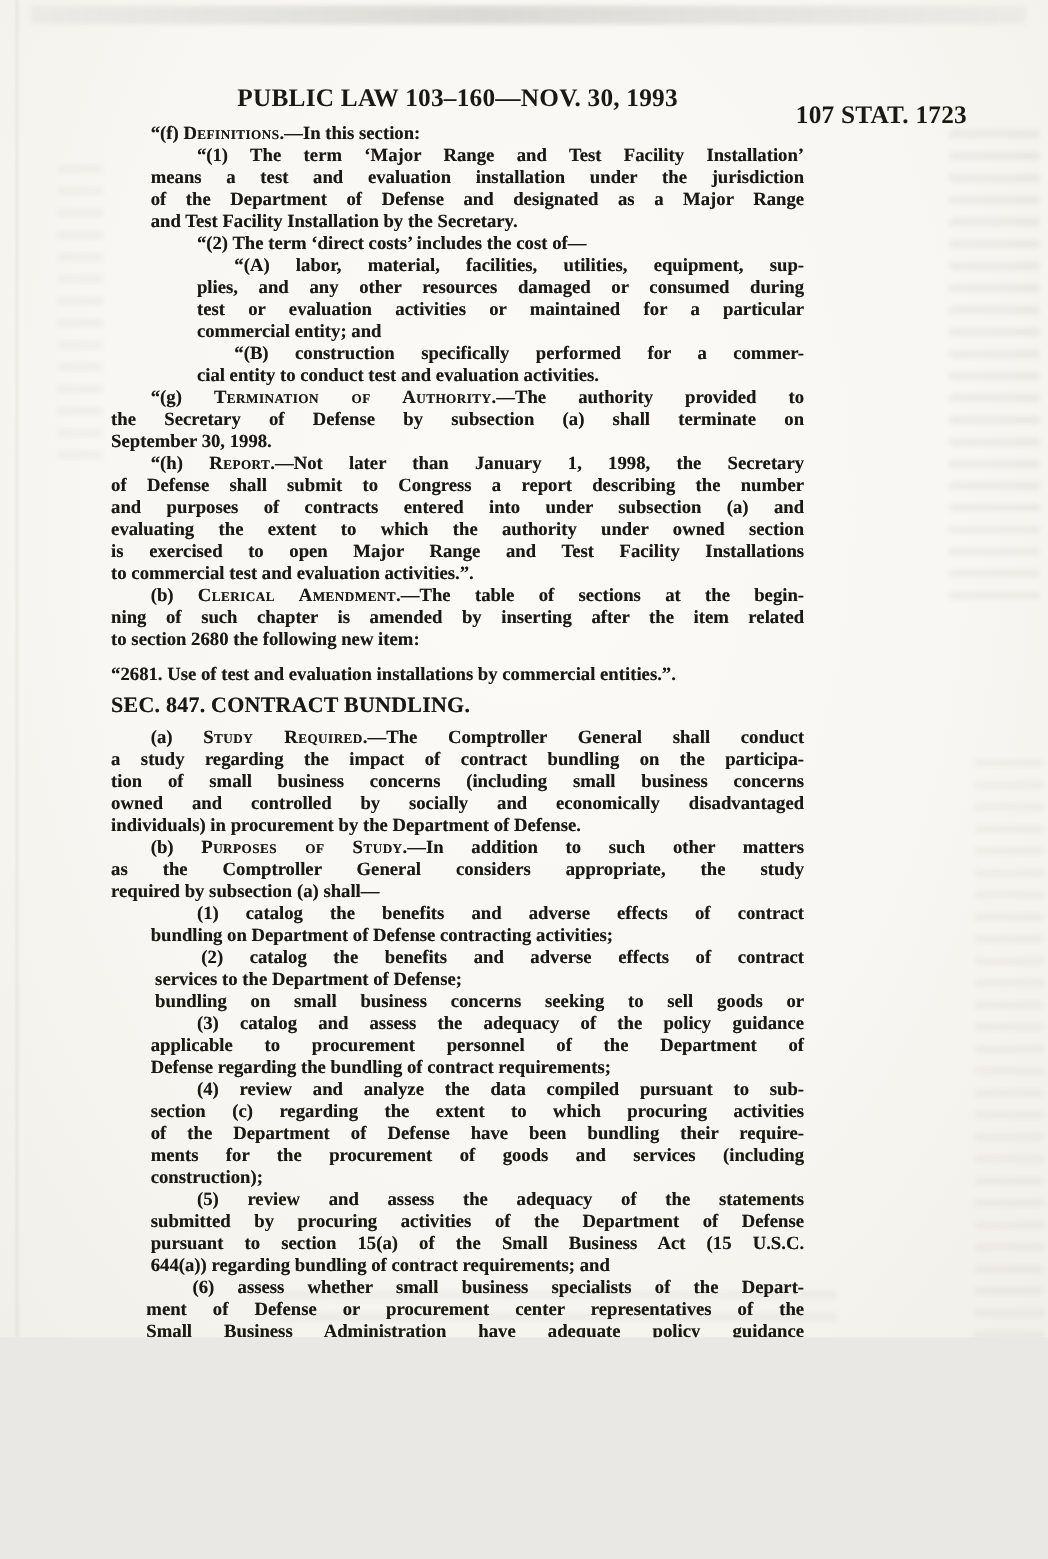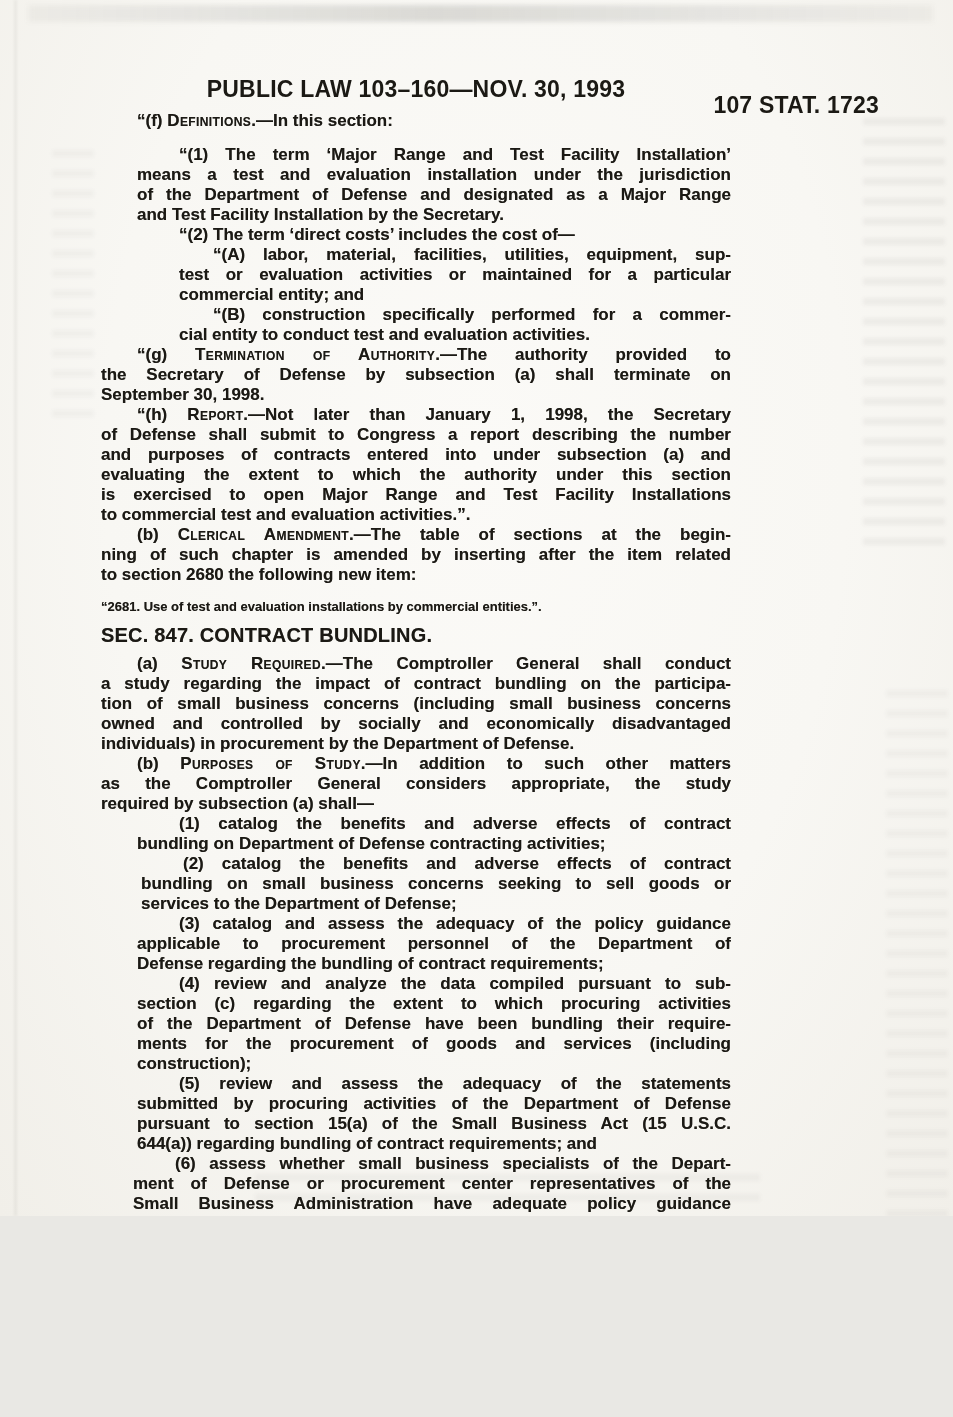--- a/index.html
+++ b/index.html
@@ -7,21 +7,21 @@
     --ink:#1b1914;
     --ghost:rgba(85,83,78,.10);
   }
   html,body{margin:0;padding:0;background:#e9e8e4;}
   .page{
     position:relative;
     width:953px;height:1216px;
     margin:0 auto;
     background:radial-gradient(ellipse at 50% 38%, #fbfaf7 0%, var(--paper) 55%, #f1efe9 100%);
     overflow:hidden;
-    font-family:Liberation Sans, sans-serif;
+    font-family:Liberation Serif, serif;
     color:var(--ink);
   }
   
   .smudge-top{
     position:absolute;left:28px;top:5px;width:905px;height:17px;
     background:linear-gradient(90deg, rgba(90,90,86,.05), rgba(70,70,66,.17) 45%, rgba(70,70,66,.11) 72%, rgba(95,95,90,.05));
     filter:blur(2.5px);
   }
   .ghost{
     position:absolute;
@@ -49,21 +49,21 @@
   
   .content{
     position:absolute;top:111px;left:101px;width:630px;
     font-size:17px;font-weight:700;line-height:20px;
     text-shadow:0 0 .4px rgba(27,25,20,.55);
   }
   .para{margin:0;}
   .line{text-align:left;}
   .line.j{text-align:justify;text-align-last:justify;}
   .sc{font-variant:small-caps;letter-spacing:.4px;}
-  .para.note{font-size:13px;line-height:17px;}
+  .para.note{font-size:17px;line-height:17px;}
   .para.heading{font-size:20px;line-height:20px;letter-spacing:.2px;}
 </style>
 <title>PUBLIC LAW 103–160—NOV. 30, 1993</title></head>
 <body>
 
 <div class="page">
 
   <div class="smudge-top"></div>
   <div class="ghost ghost-right-upper"></div>
   <div class="ghost ghost-left-upper"></div>
@@ -73,47 +73,48 @@
 
   <div class="running-head">PUBLIC LAW 103–160—NOV. 30, 1993</div>
 
   <div class="stat-number">107 STAT. 1723</div>
 
   <div class="content">
       <div class="para body">
         <div class="line" style="text-indent: 36px;">“(f) <span class="sc">Definitions</span>.—In this section:</div>
       </div>
       <div class="para body" style="margin-left: 36px;">
-        <div class="line j" style="text-indent: 42px; margin-top: 14px;">“(1) The term ‘Major Range and Test Facility Installation’</div>
+        <div class="line j" style="text-indent: 42px;">“(1) The term ‘Major Range and Test Facility Installation’</div>
         <div class="line j">means a test and evaluation installation under the jurisdiction</div>
         <div class="line j">of the Department of Defense and designated as a Major Range</div>
         <div class="line">and Test Facility Installation by the Secretary.</div>
       </div>
       <div class="para body" style="margin-left: 36px;">
         <div class="line" style="text-indent: 42px;">“(2) The term ‘direct costs’ includes the cost of—</div>
       </div>
       <div class="para body" style="margin-left: 78px;">
         <div class="line j" style="text-indent: 34px;">“(A) labor, material, facilities, utilities, equipment, sup-</div>
+        <div class="line j">plies, and any other resources damaged or consumed during</div>
         <div class="line j">test or evaluation activities or maintained for a particular</div>
         <div class="line">commercial entity; and</div>
       </div>
       <div class="para body" style="margin-left: 78px;">
         <div class="line j" style="text-indent: 34px;">“(B) construction specifically performed for a commer-</div>
         <div class="line">cial entity to conduct test and evaluation activities.</div>
       </div>
       <div class="para body">
         <div class="line j" style="text-indent: 36px;">“(g) <span class="sc">Termination of Authority</span>.—The authority provided to</div>
         <div class="line j">the Secretary of Defense by subsection (a) shall terminate on</div>
         <div class="line">September 30, 1998.</div>
       </div>
       <div class="para body">
         <div class="line j" style="text-indent: 36px;">“(h) <span class="sc">Report</span>.—Not later than January 1, 1998, the Secretary</div>
         <div class="line j">of Defense shall submit to Congress a report describing the number</div>
         <div class="line j">and purposes of contracts entered into under subsection (a) and</div>
-        <div class="line j">evaluating the extent to which the authority under this section</div>
+        <div class="line j">evaluating the extent to which the authority under owned section</div>
         <div class="line j">is exercised to open Major Range and Test Facility Installations</div>
         <div class="line">to commercial test and evaluation activities.”.</div>
       </div>
       <div class="para body">
         <div class="line j" style="text-indent: 36px;">(b) <span class="sc">Clerical Amendment</span>.—The table of sections at the begin-</div>
         <div class="line j">ning of such chapter is amended by inserting after the item related</div>
         <div class="line">to section 2680 the following new item:</div>
       </div>
       <div class="para note" style="margin-top: 13px;">
         <div class="line">“2681. Use of test and evaluation installations by commercial entities.”.</div>
@@ -132,22 +133,22 @@
         <div class="line j" style="text-indent: 36px;">(b) <span class="sc">Purposes of Study</span>.—In addition to such other matters</div>
         <div class="line j">as the Comptroller General considers appropriate, the study</div>
         <div class="line">required by subsection (a) shall—</div>
       </div>
       <div class="para body" style="margin-left: 36px;">
         <div class="line j" style="text-indent: 42px;">(1) catalog the benefits and adverse effects of contract</div>
         <div class="line">bundling on Department of Defense contracting activities;</div>
       </div>
       <div class="para body" style="margin-left: 40px;">
         <div class="line j" style="text-indent: 42px;">(2) catalog the benefits and adverse effects of contract</div>
+        <div class="line">services to the Department of Defense;</div>
         <div class="line j">bundling on small business concerns seeking to sell goods or</div>
-        <div class="line">services to the Department of Defense;</div>
       </div>
       <div class="para body" style="margin-left: 36px;">
         <div class="line j" style="text-indent: 42px;">(3) catalog and assess the adequacy of the policy guidance</div>
         <div class="line j">applicable to procurement personnel of the Department of</div>
         <div class="line">Defense regarding the bundling of contract requirements;</div>
       </div>
       <div class="para body" style="margin-left: 36px;">
         <div class="line j" style="text-indent: 42px;">(4) review and analyze the data compiled pursuant to sub-</div>
         <div class="line j">section (c) regarding the extent to which procuring activities</div>
         <div class="line j">of the Department of Defense have been bundling their require-</div>

